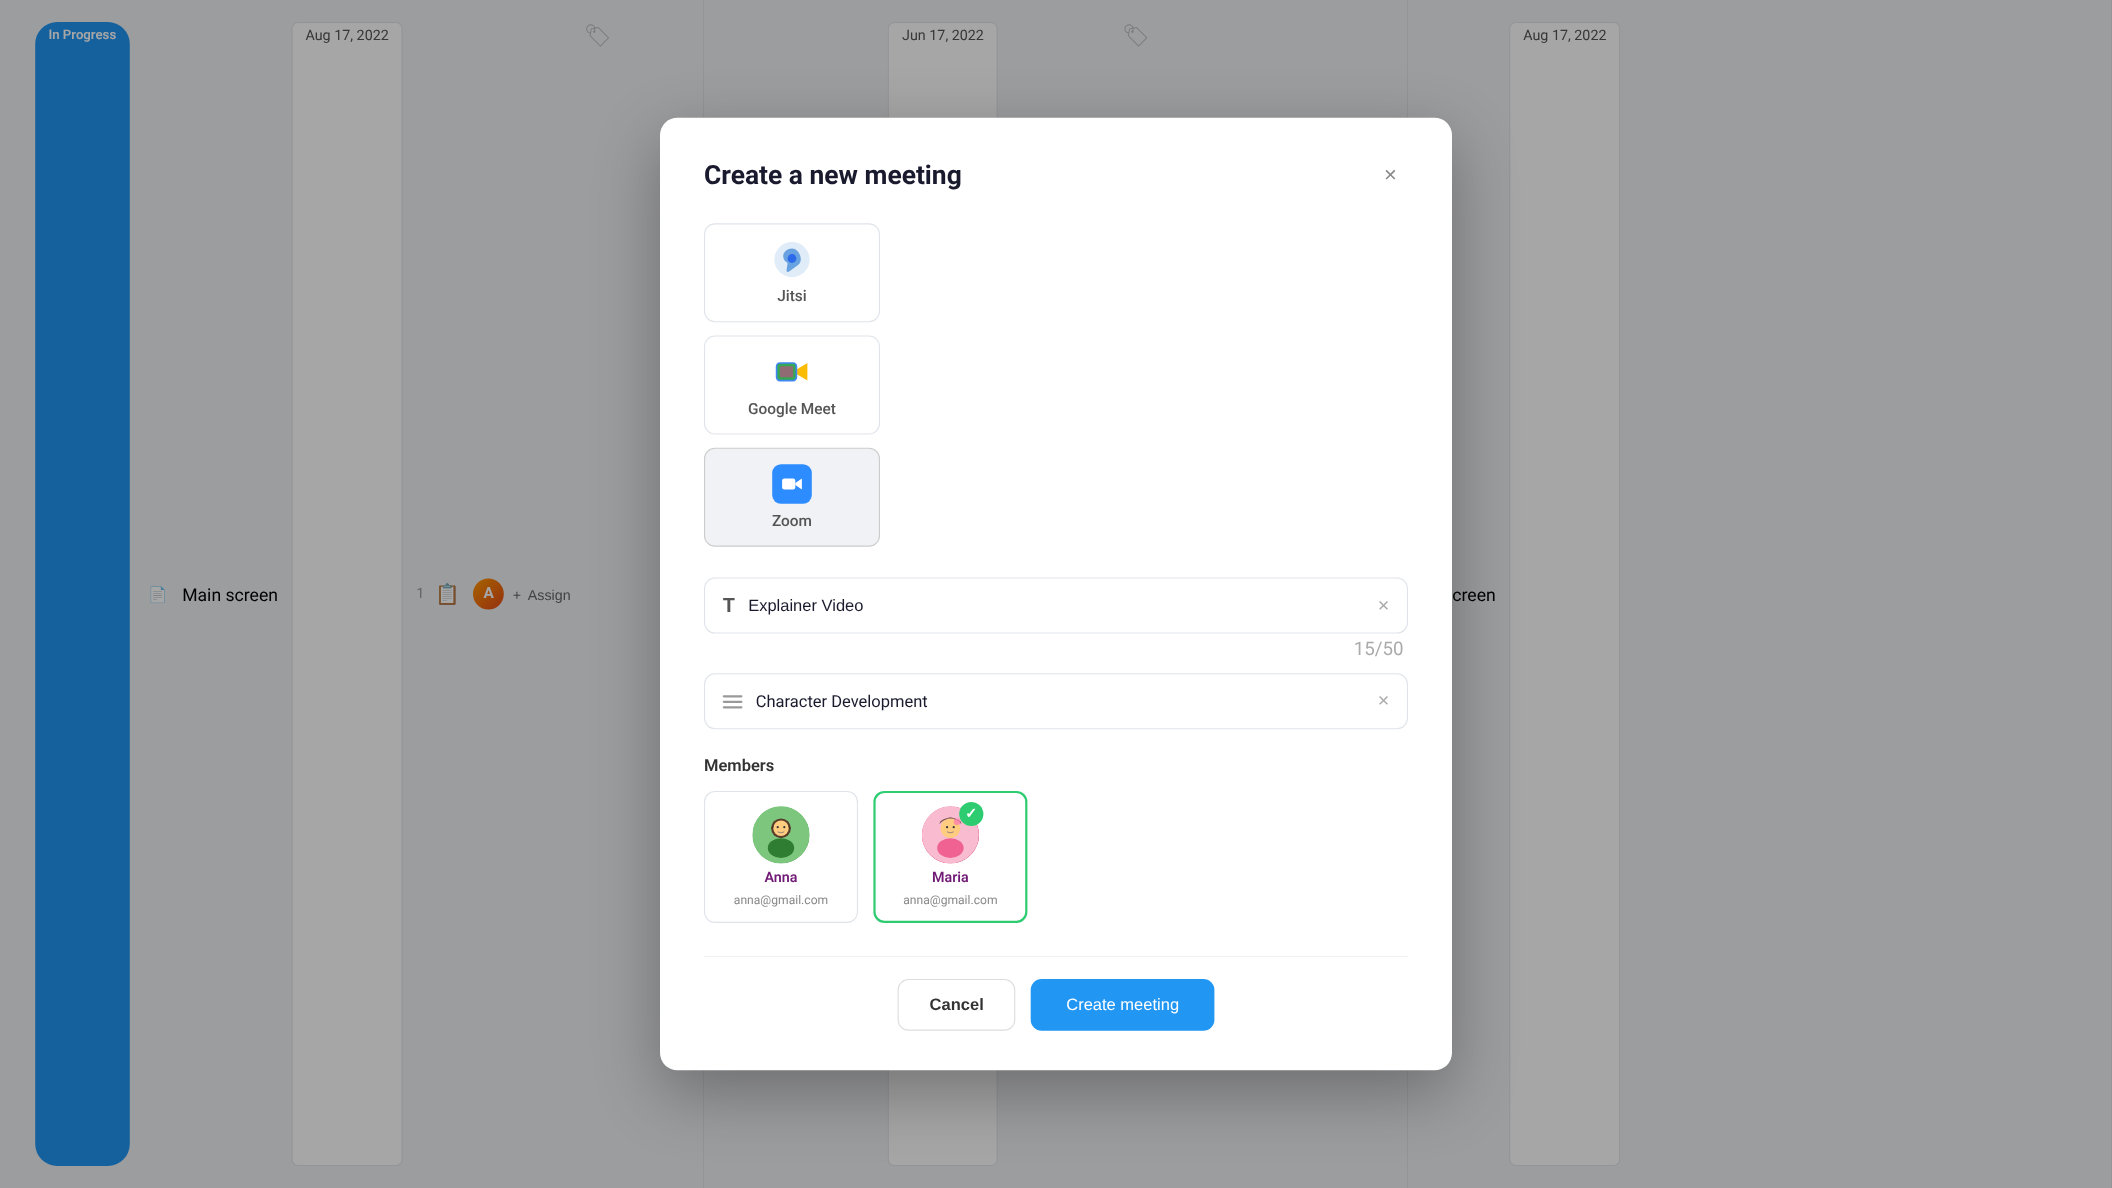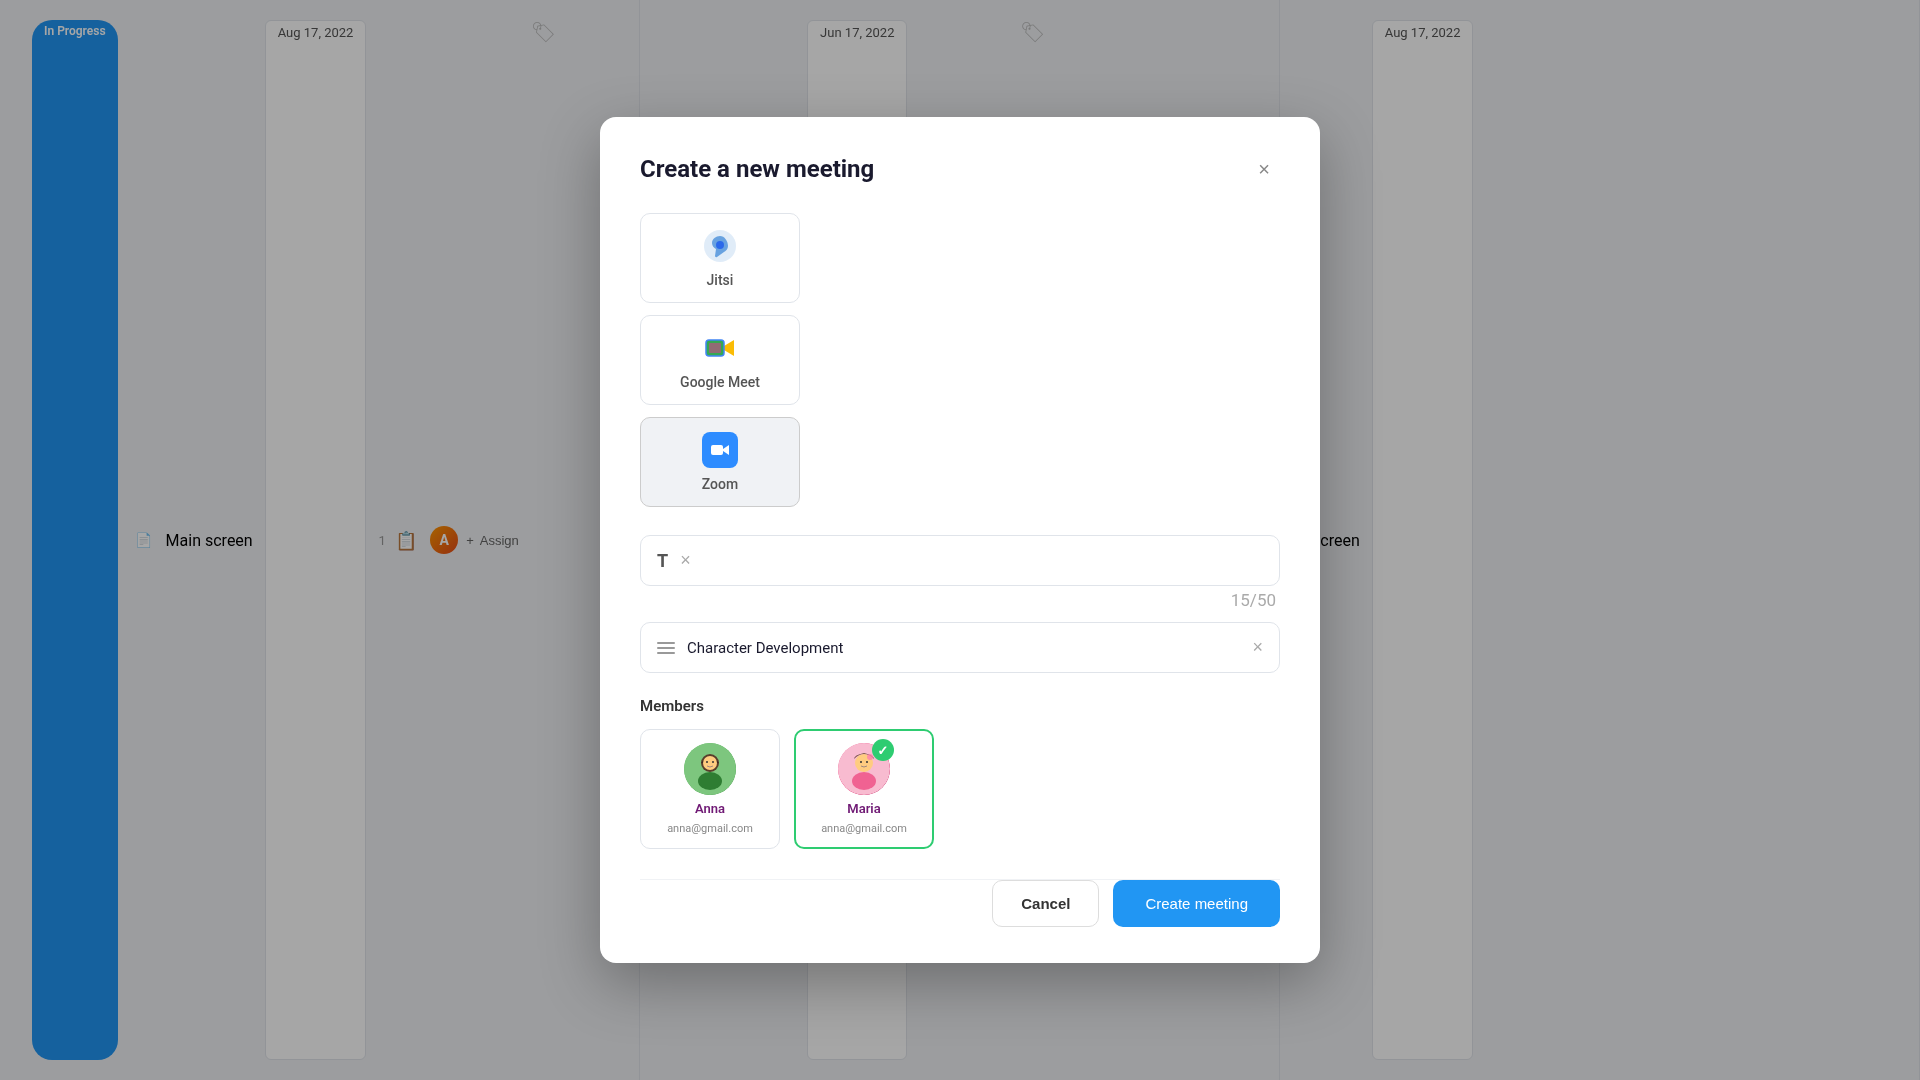--- a/index.html
+++ b/index.html
@@ -347,22 +347,23 @@
     }
 
     .member-email {
       font-size: 11px;
       color: #888;
     }
 
     
     .modal-footer {
       display: flex;
-      justify-content: flex-end;
+      justify-content: center;
       gap: 14px;
+      padding-top: 20px;
       border-top: 1px solid #f0f2f5;
     }
 
     .btn-cancel {
       padding: 14px 28px;
       border: 1px solid #ddd;
       border-radius: 10px;
       background: white;
       font-size: 15px;
       font-weight: 600;
@@ -546,20 +547,21 @@
               <path d="M14 10 L20 6 L20 16 L14 12 Z" fill="white"></path>
             </svg>
           </div>
         </div>
         <span>Zoom</span>
       </div>
     </div>
 
     <div class="input-row">
       <span class="input-icon" style="font-weight:bold; font-size:18px; color:#555;">T</span>
+      <input type="text" value="Explainer Video" style="">
       <button style="background:none;border:none;cursor:pointer;font-size:18px;color:#aaa;">×</button>
     </div>
     <div class="char-count">15/50</div>
 
     <div class="task-row">
       <div class="task-icon">
         <span></span>
         <span></span>
         <span></span>
       </div>

